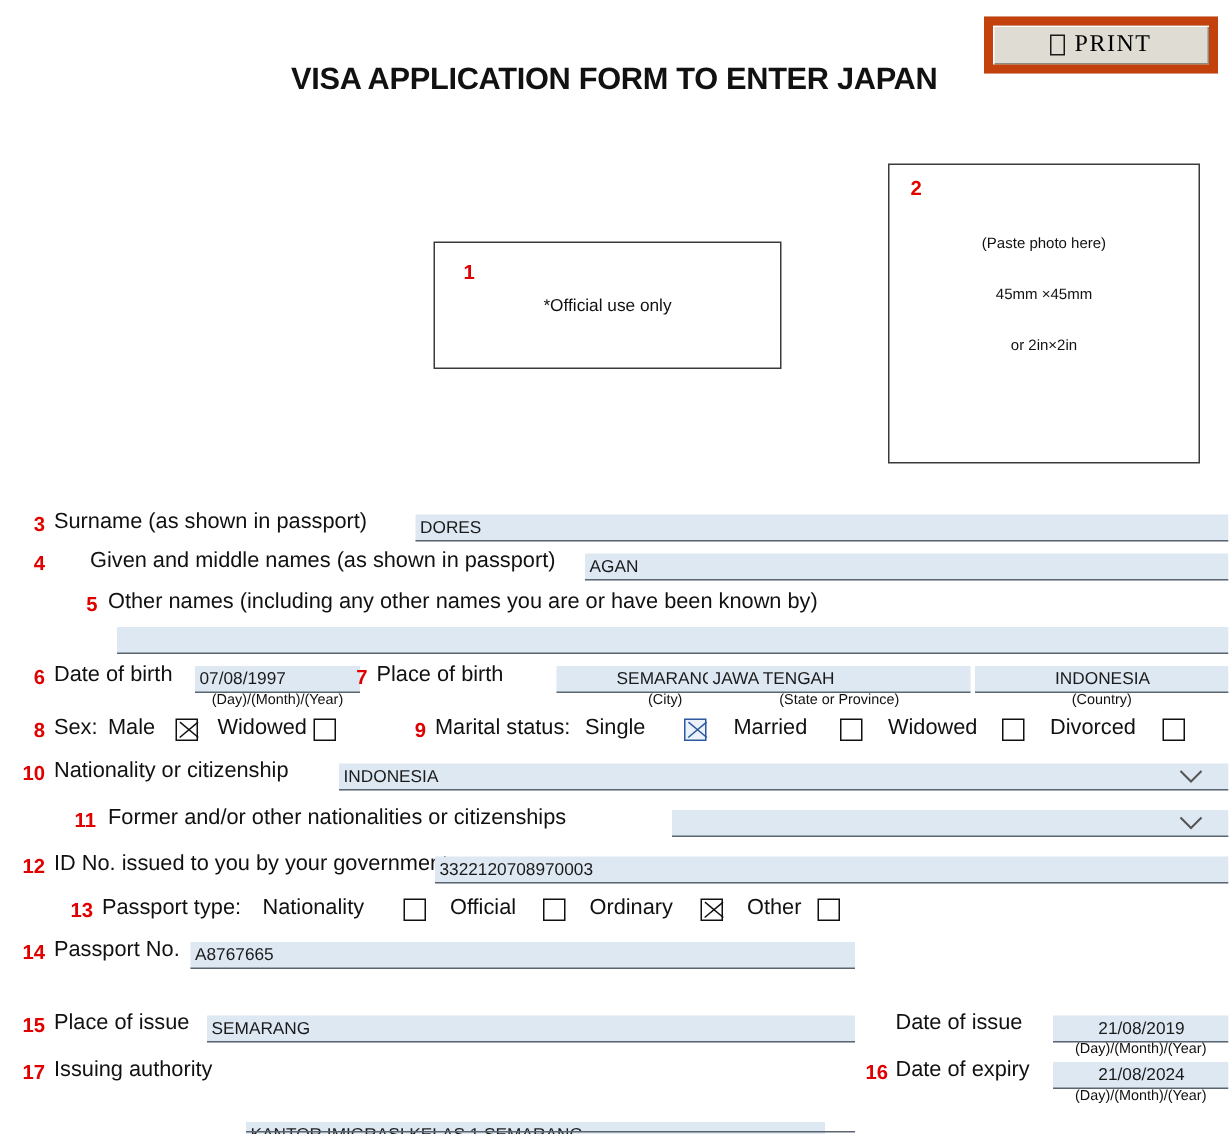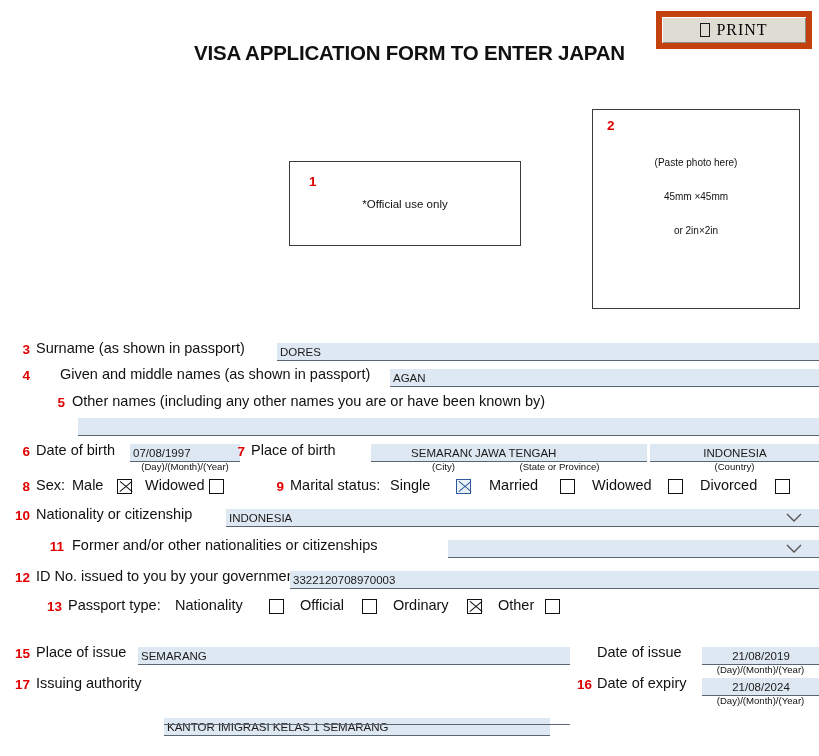--- a/index.html
+++ b/index.html
@@ -338,20 +338,25 @@
     <span class="lbl abs" style="left:268px; top:2px;">Official</span>
     <span class="cbx abs" style="left:330px; top:4px;"></span>
 
     <span class="lbl abs" style="left:361px; top:2px;">Ordinary</span>
     <span class="cbx checked abs" style="left:435px; top:4px;"></span>
 
     <span class="lbl abs" style="left:466px; top:2px;">Other</span>
     <span class="cbx abs" style="left:513px; top:4px;"></span>
   </div>
 
+  <div class="row" style="height:30px;">
+    <span class="gutter abs" style="left:-2px; top:4px; width:32px;">14</span>
+    <span class="lbl abs" style="left:36px; top:2px;">Passport No.</span>
+    <span class="field abs" style="left:127px; top:5px; width:443px;">A8767665</span>
+  </div>
 
   <div class="row" style="height:28px;margin-top:19px;">
     <span class="gutter abs" style="left:-2px; top:4px; width:32px;">15</span>
     <span class="lbl abs" style="left:36px; top:2px;">Place of issue</span>
     <span class="field abs" style="left:138px; top:5px; width:432px;">SEMARANG</span>
 
     <span class="lbl abs" style="left:597px; top:2px;">Date of issue</span>
     <span class="field abs" style="left:702px; top:5px; width:117px; text-align:center;">21/08/2019</span>
     <span class="caption abs" style="left:702px; top:23px; width:117px;">(Day)/(Month)/(Year)</span>
   </div>

